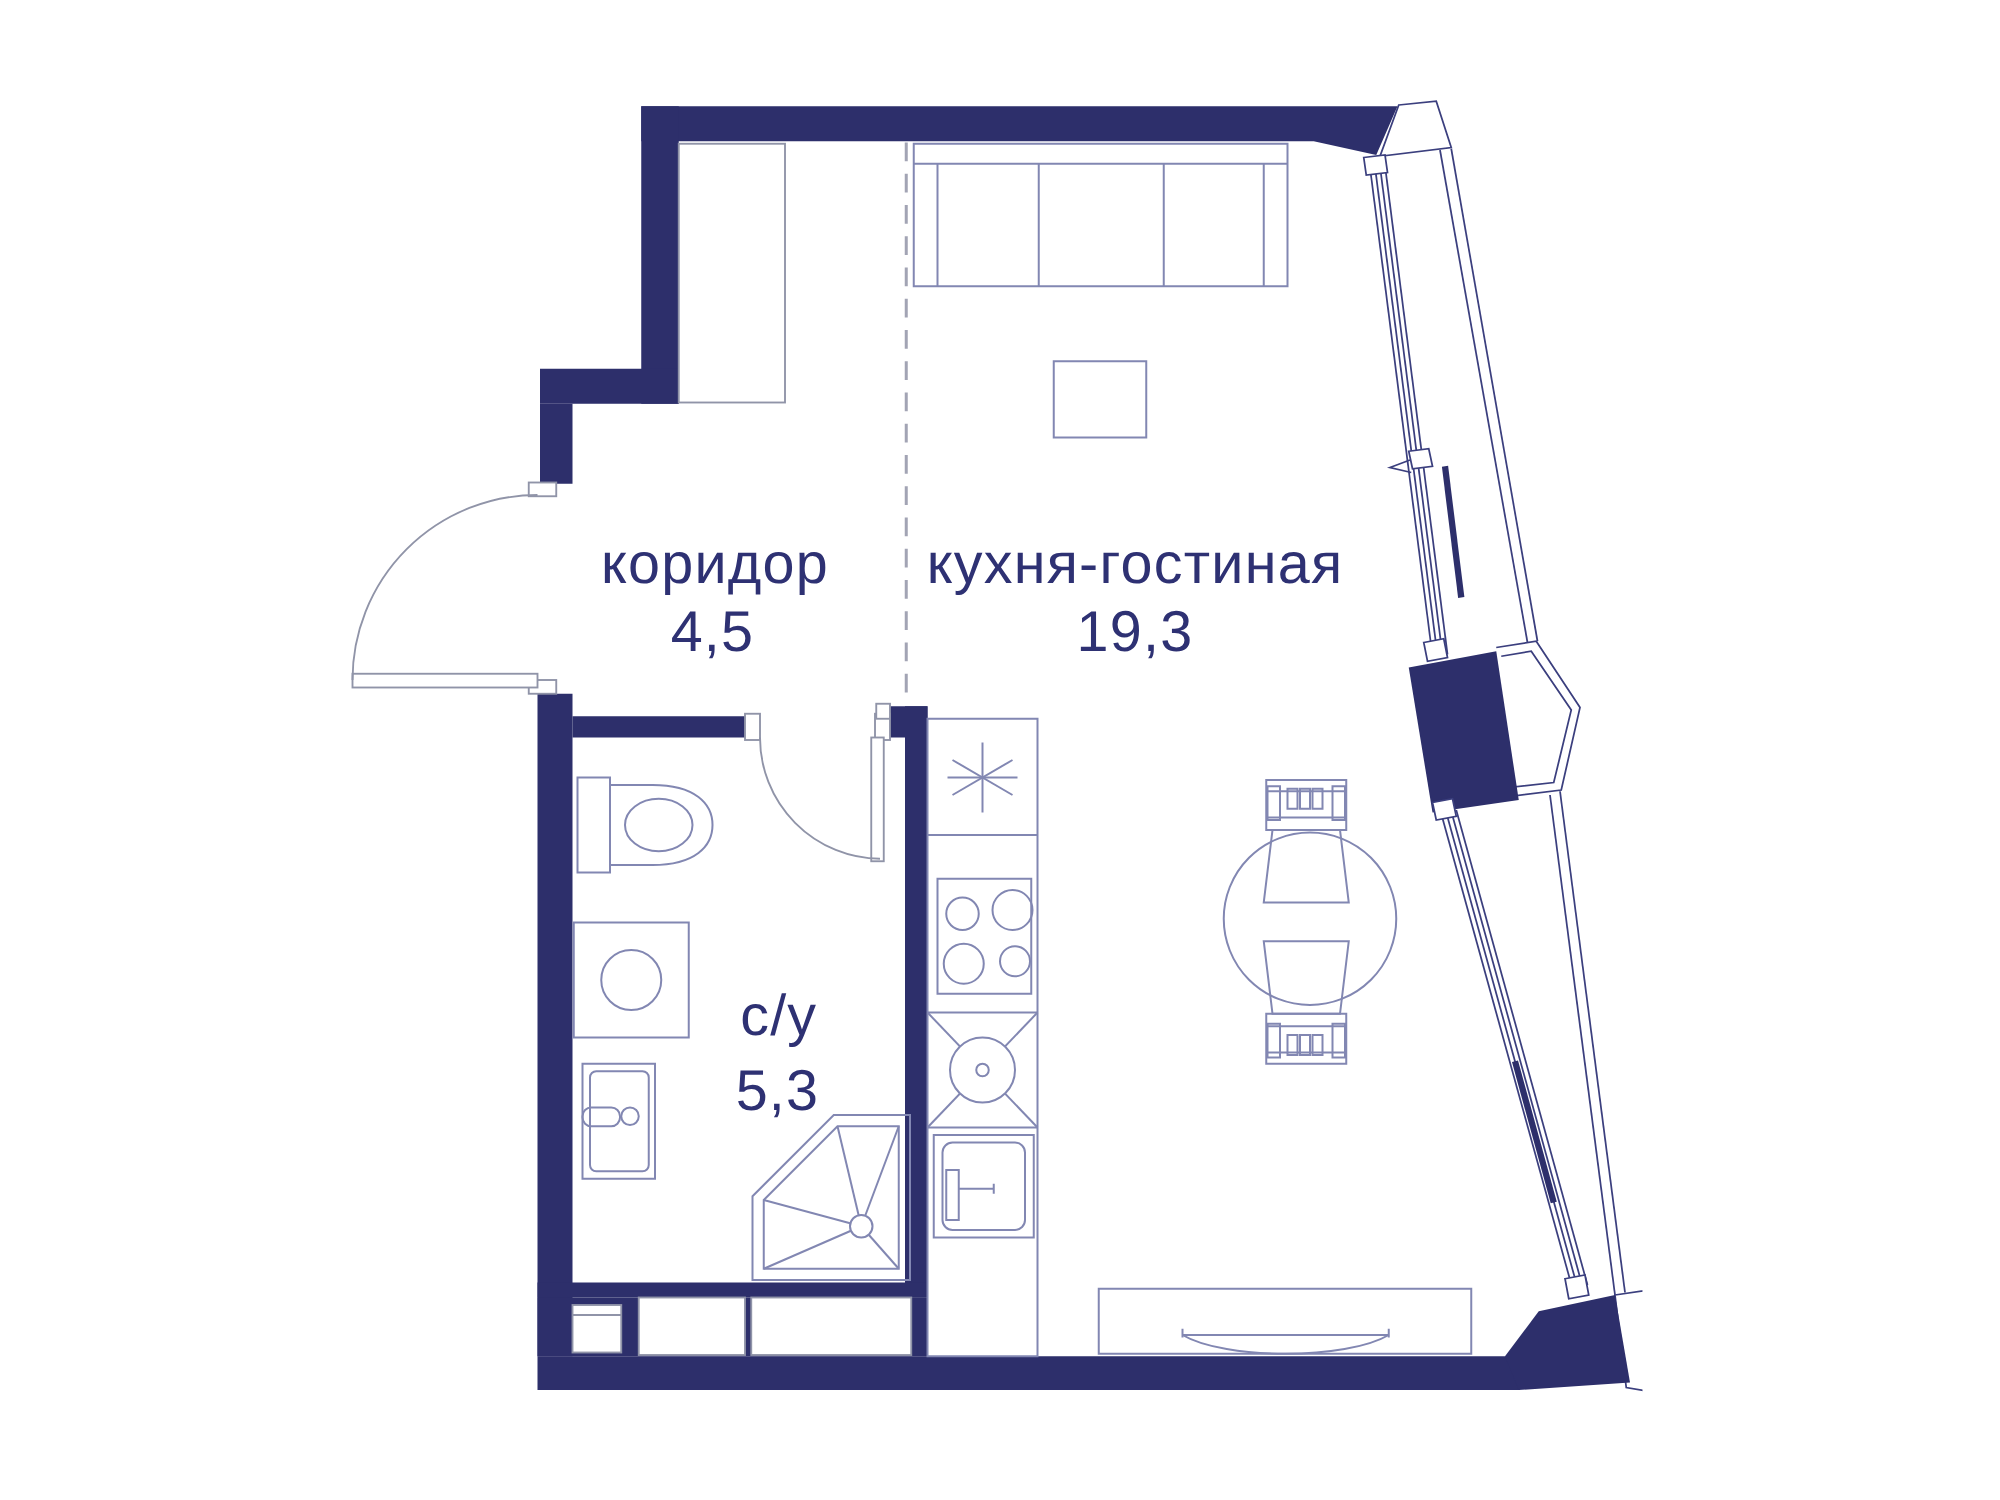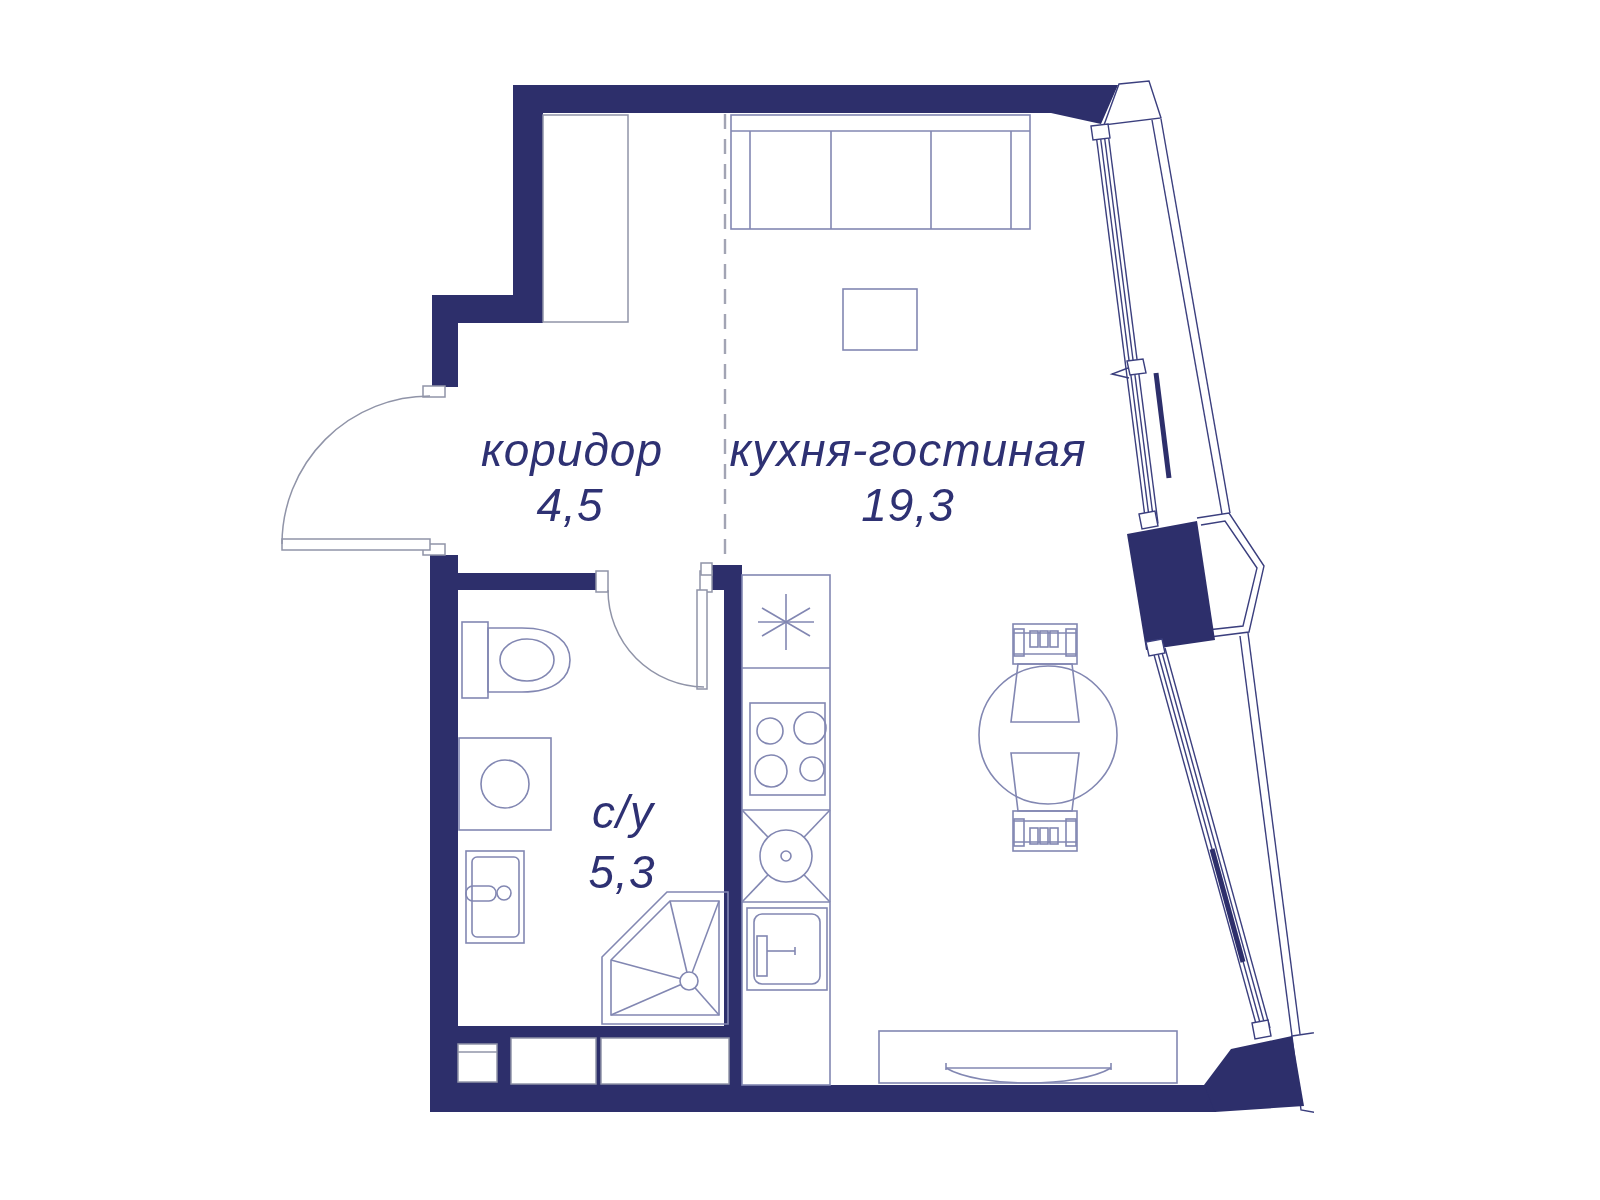--- a/index.html
+++ b/index.html
@@ -4,21 +4,21 @@
 <style>
   :root{
     --wall:#2d2f6b;
     --furn:#8287b2;
     --win:#3b3f7e;
     --gray:#9094a8;
     --dash:#a2a4b4;
     --txt:#2e3173;
   }
   html,body{margin:0;padding:0;background:#ffffff;}
-  .canvas{position:relative;width:1314px;height:1200px;background:#ffffff;overflow:hidden;font-style:italic;}
+  .canvas{position:relative;width:1314px;height:1200px;background:#ffffff;overflow:hidden;}
   svg{display:block;}
   .wall{fill:var(--wall);stroke:none;}
   .fline{fill:none;stroke:var(--furn);stroke-width:1.6;}
   .ffill{fill:#ffffff;stroke:var(--furn);stroke-width:1.6;}
   .wline{fill:none;stroke:var(--win);stroke-width:1.4;}
   .wfill{fill:#ffffff;stroke:var(--win);stroke-width:1.4;}
   .gline{fill:none;stroke:var(--gray);stroke-width:1.5;}
   .gfill{fill:#ffffff;stroke:var(--gray);stroke-width:1.5;}
   .rad{fill:none;stroke:var(--wall);stroke-width:5;}
   .dashed{fill:none;stroke:var(--dash);stroke-width:2.4;stroke-dasharray:15 10;}

